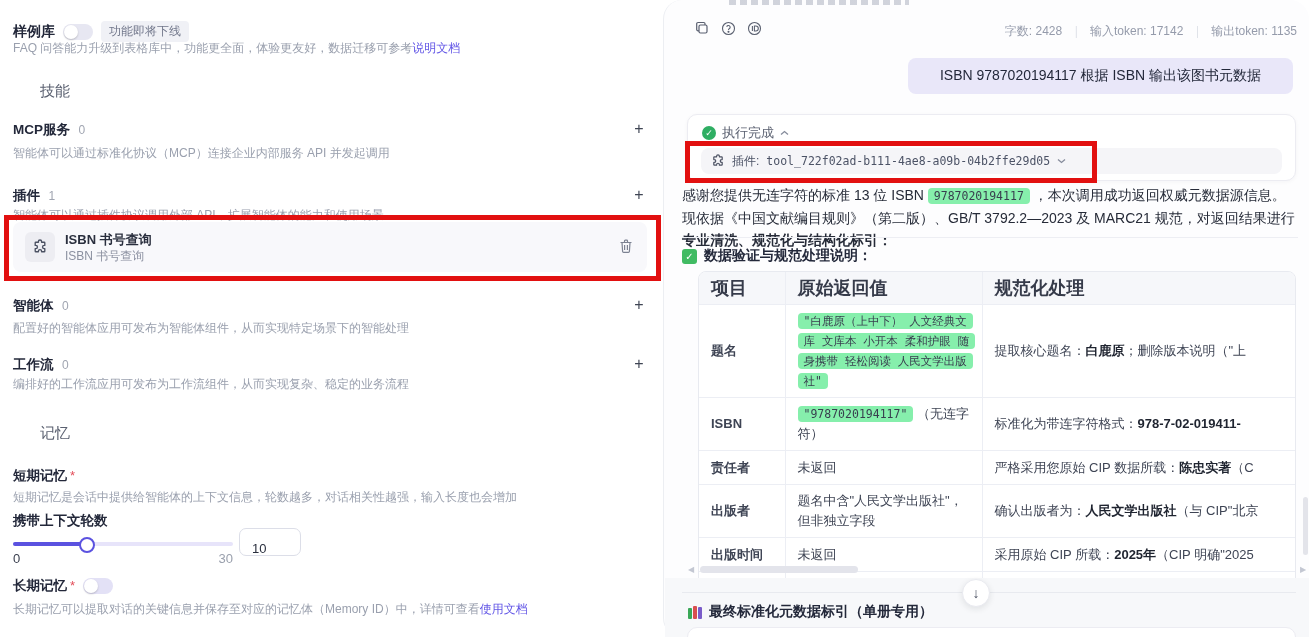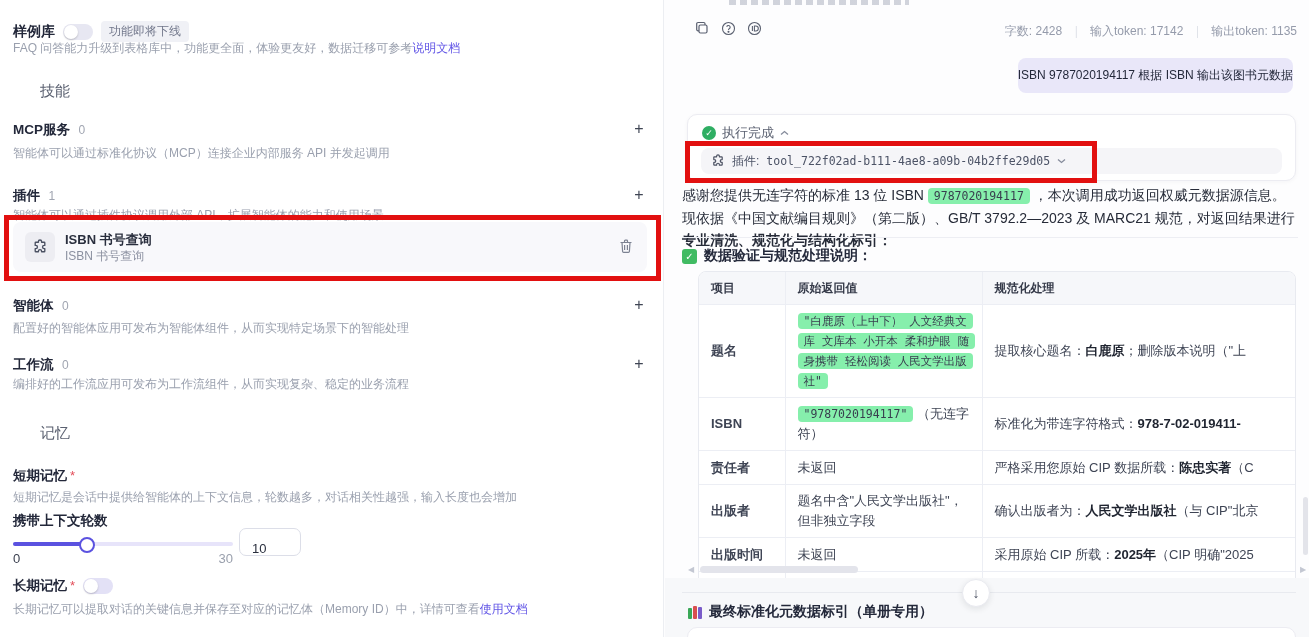--- a/index.html
+++ b/index.html
@@ -28,44 +28,44 @@
   .trash{position:absolute;right:14px;top:17px;cursor:pointer;}
 
   .slider-wrap{position:absolute;left:13px;top:537px;width:220px;height:14px;}
   .slider-track{position:absolute;left:0;top:5px;width:100%;height:4px;border-radius:2px;background:#e7e4fa;}
   .slider-fill{position:absolute;left:0;top:5px;width:33%;height:4px;border-radius:2px;background:#5b52e0;}
   .slider-knob{position:absolute;left:calc(33% - 7px);top:0;width:12px;height:12px;border-radius:50%;background:#fff;border:2.5px solid #5b52e0;box-sizing:content-box;cursor:pointer;}
   .slider-labels{position:absolute;left:13px;top:551px;width:220px;display:flex;justify-content:space-between;font-size:13px;}
   .num-input{position:absolute;left:239px;top:528px;width:62px;height:28px;border:1px solid #dcdee8;border-radius:7px;font-size:13px;color:#2a2f3e;padding:12px 0 0 12px;box-sizing:border-box;background:#fff;font-family:inherit;}
 
   
-  .right-panel{position:absolute;left:663px;top:0;width:646px;height:637px;background:#fdfdfe;border-left:1px solid #eceef2;box-sizing:border-box;}
+  .right-panel{position:absolute;left:663px;top:0;width:646px;height:637px;background:#fdfdfe;border-left:1px solid #eceef2;box-sizing:border-box;border-radius:19px;}
   .clipped-line{position:absolute;left:65px;top:0;width:180px;height:5px;opacity:.65;
     background:repeating-linear-gradient(90deg,#b9bdc9 0 7px,transparent 7px 11px);}
   .action-icons{position:absolute;left:30px;top:20px;display:flex;gap:10px;align-items:center;}
   .aicon{width:16px;height:16px;display:flex;align-items:center;justify-content:center;cursor:pointer;color:#5a6070;}
   .stats{position:absolute;right:12px;top:23px;font-size:12px;color:#959bab;display:flex;gap:8px;align-items:center;}
   .stats .sep{color:#d7dae2;}
-  .bubble{position:absolute;right:16px;top:58px;background:#e9e7f9;border-radius:8px;padding:9px 0;font-size:12px;color:#23283a;}
+  .bubble{position:absolute;right:16px;top:58px;background:#e9e7f9;border-radius:8px;padding:9px 32px;font-size:14px;color:#23283a;}
 
   .exec-card{position:absolute;left:23px;top:114px;width:609px;height:67px;background:#fff;border:1px solid #ececf2;border-radius:10px;box-shadow:0 1px 4px rgba(30,34,60,.04);box-sizing:border-box;}
   .exec-head{display:flex;align-items:center;gap:6px;padding:9px 14px 0 14px;font-size:13px;color:#5a6070;}
   .check-circle{width:14px;height:14px;border-radius:50%;background:#2fae63;color:#fff;font-size:9px;line-height:14px;text-align:center;}
   .tool-bar{position:absolute;left:13px;right:13px;top:33px;height:26px;background:#f5f5f8;border-radius:8px;display:flex;align-items:center;gap:7px;padding:0 10px;font-size:12px;color:#4c5366;cursor:pointer;}
   .tool-bar .mono{font-family:"DejaVu Sans Mono","Liberation Mono",monospace;font-size:11.5px;}
 
   .para{position:absolute;left:18px;top:184px;width:616px;font-size:14px;line-height:22px;color:#262b38;}
   .chip{font-family:"DejaVu Sans Mono","Liberation Mono",monospace;font-size:11.5px;background:#86efac;border-radius:4px;padding:1px 6px;color:#383e4e;-webkit-box-decoration-break:clone;box-decoration-break:clone;}
   .hr1{position:absolute;left:18px;top:237px;width:616px;border-top:1px solid #edeef3;}
   .valid-title{position:absolute;left:18px;top:247px;display:flex;align-items:center;gap:7px;font-size:14px;font-weight:bold;color:#23283a;}
   .check-square{width:15px;height:15px;border-radius:3px;background:#41bb63;color:#fff;font-size:10px;line-height:15px;text-align:center;font-weight:bold;}
 
   .table-wrap{position:absolute;left:34px;top:271px;width:598px;overflow:hidden;border:1px solid #e8eaf0;border-radius:8px;box-sizing:border-box;background:#fff;}
   table.meta{border-collapse:collapse;table-layout:fixed;width:1100px;font-size:13px;}
-  table.meta th{background:#f6f7fa;color:#363b4a;text-align:left;font-size:12px;padding:0 12px;height:32px;font-weight:bold;border-bottom:1px solid #eceef4;}
+  table.meta th{background:#f6f7fa;color:#363b4a;text-align:left;font-size:18px;padding:0 12px;height:32px;font-weight:bold;border-bottom:1px solid #eceef4;}
   table.meta td{padding:6px 12px;border-bottom:1px solid #eceef4;vertical-align:middle;color:#3e4454;line-height:20px;}
   table.meta th+th,table.meta td+td{border-left:1px solid #eceef4;}
   table.meta tr:last-child td{border-bottom:none;}
   td.c-item{font-weight:bold;color:#2c3140;}
   td.c-norm{white-space:nowrap;}
   td.c-norm b{color:#1f2430;}
 
   .hscroll-arrow{position:absolute;top:565px;font-size:8px;color:#c3c7d2;}
   .hscroll-thumb{position:absolute;left:36px;top:566px;width:158px;height:7px;border-radius:4px;background:#e3e4eb;cursor:pointer;}
   .vscroll-thumb{position:absolute;left:639px;top:497px;width:5px;height:58px;border-radius:3px;background:#e3e4ea;cursor:pointer;}

